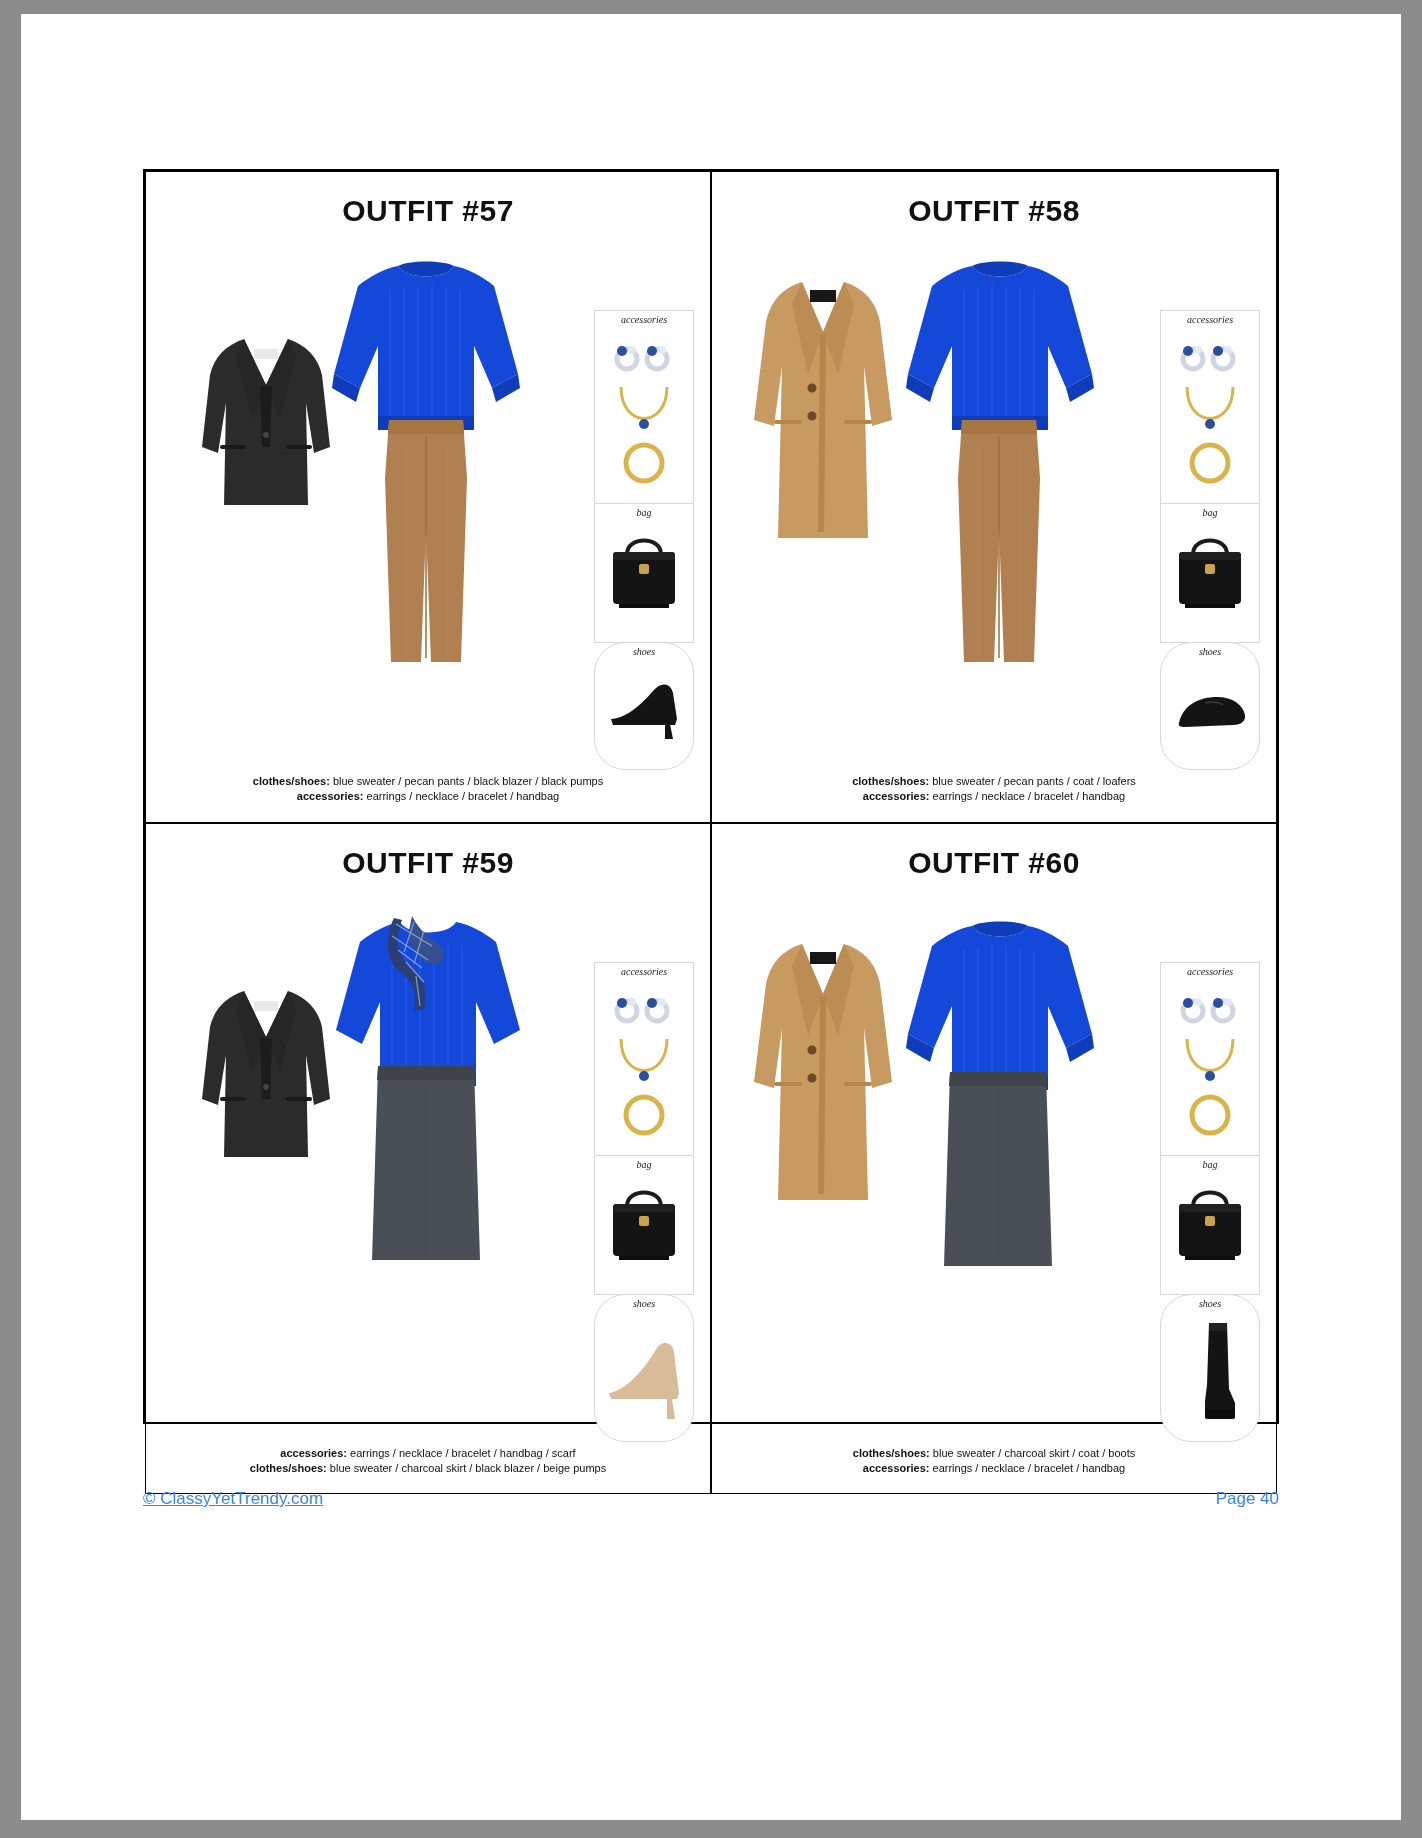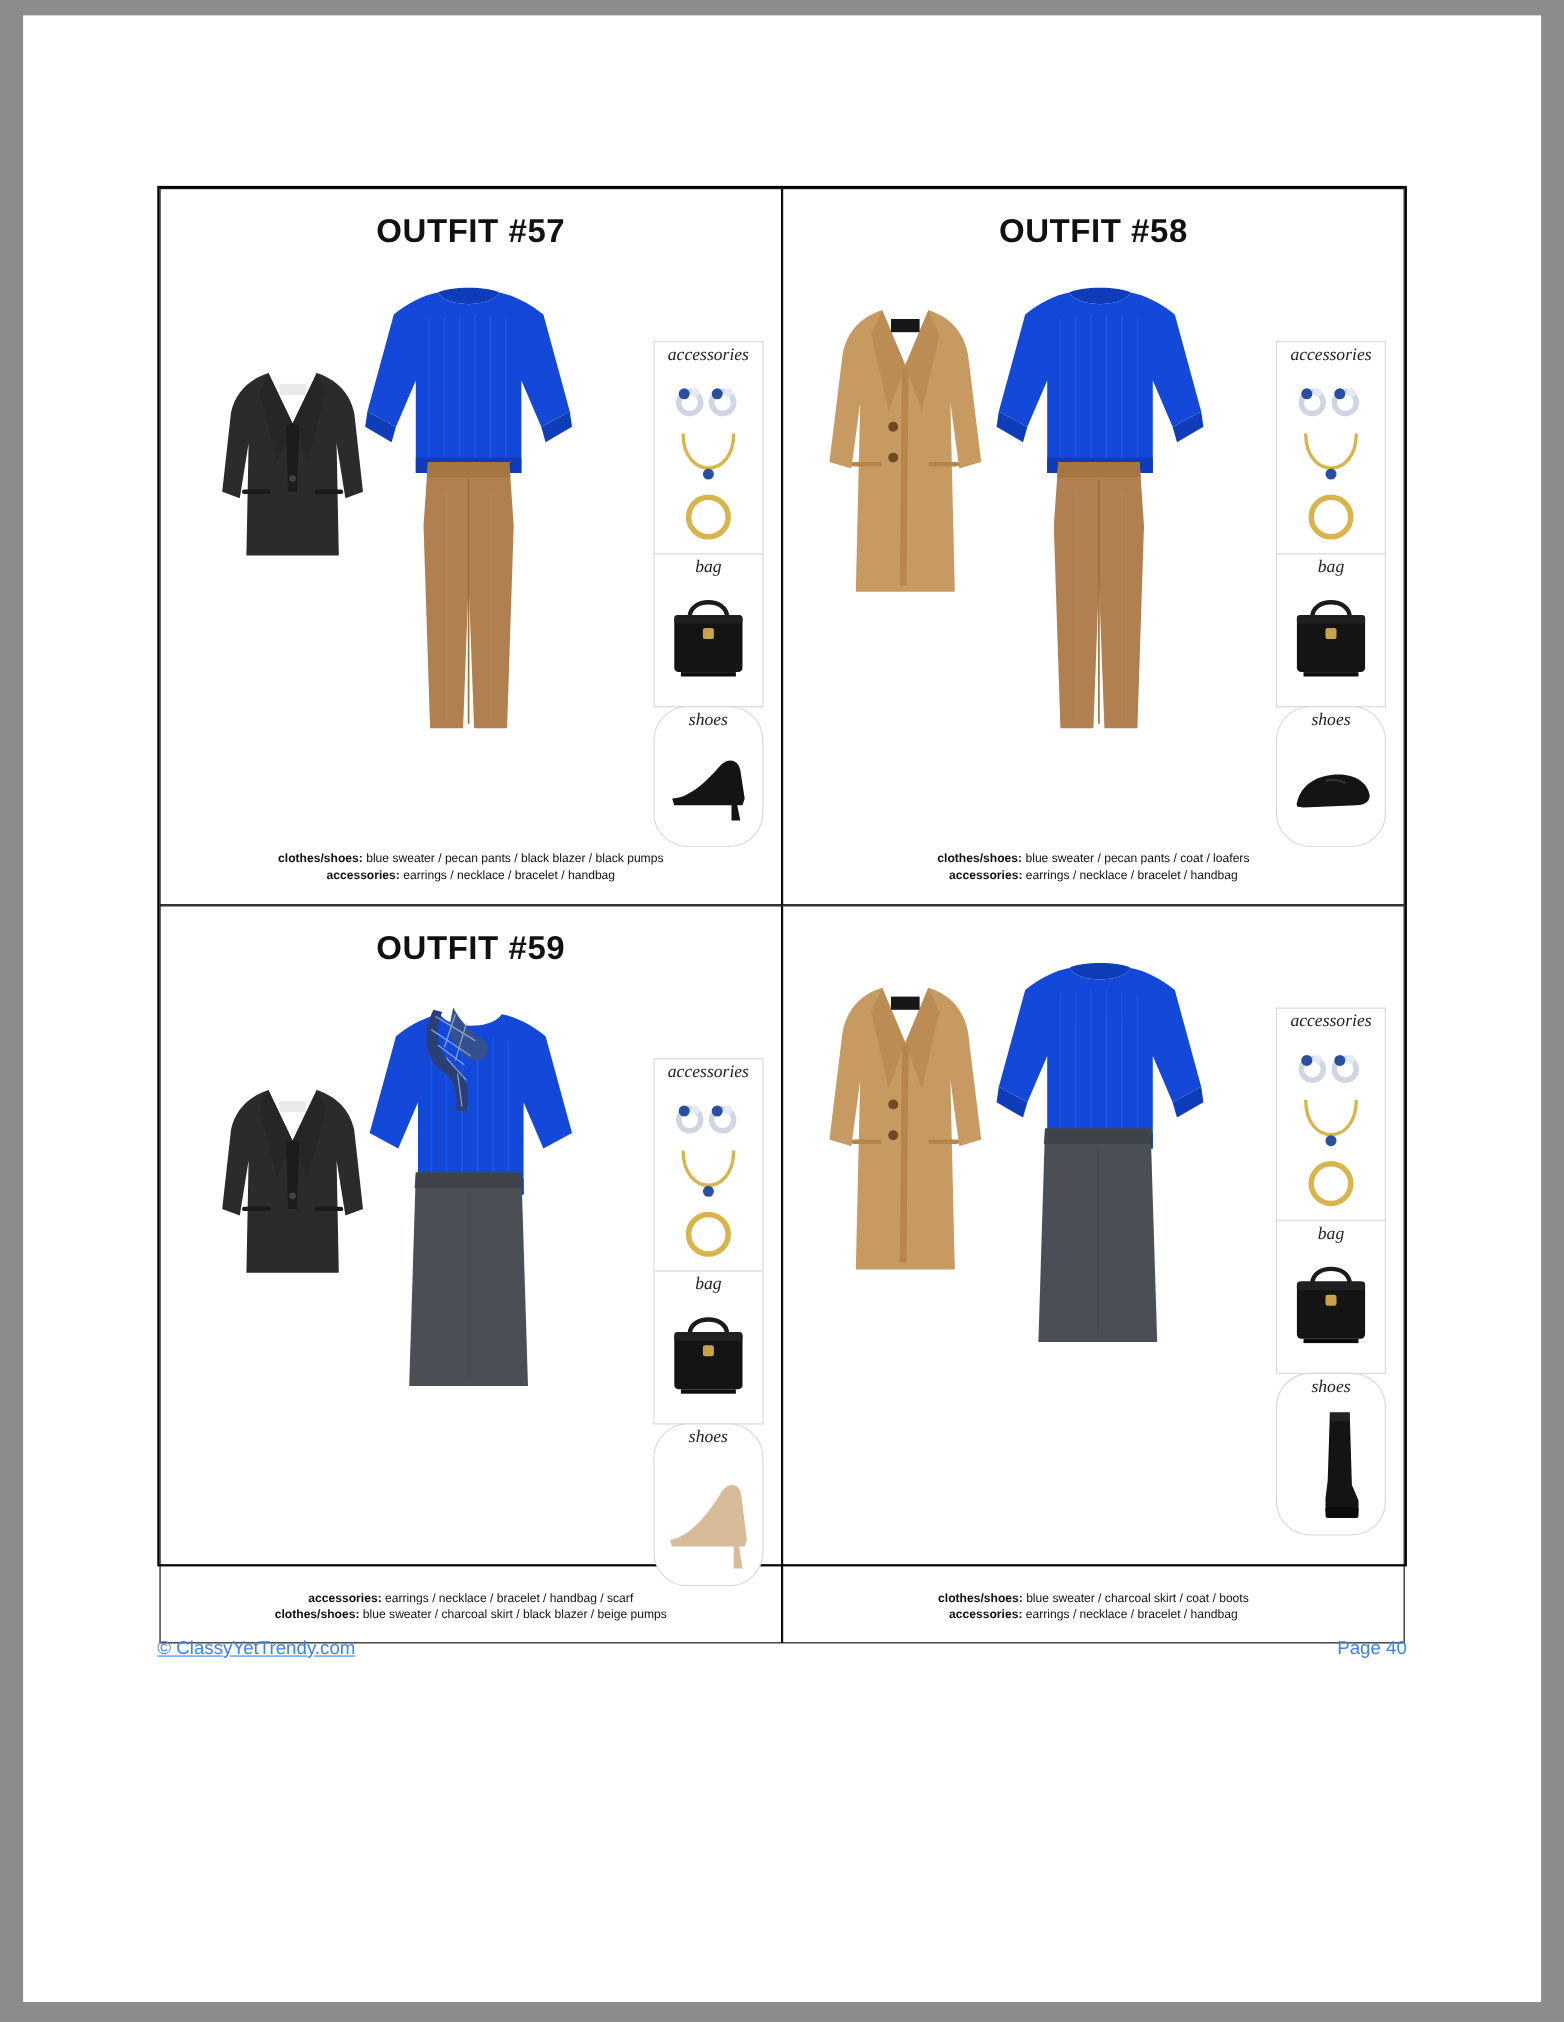--- a/index.html
+++ b/index.html
@@ -74,21 +74,21 @@
   }
   .acc-box {
     border: 1px solid #d8d8d8;
     box-sizing: border-box;
     position: relative;
     background: #fff;
   }
   .acc-label {
     font-family: "Liberation Serif", serif;
     font-style: italic;
-    font-size: 16px;
+    font-size: 10px;
     text-align: center;
     color: #222;
     padding-top: 3px;
   }
   .acc-1 { height: 194px; }
   .acc-2 { height: 140px; margin-top: -1px; }
   .acc-3 { height: 128px; margin-top: -1px; border-radius: 31px; }
   .cell.tall .acc-1 { height: 194px; }
   .cell.tall .acc-2 { height: 140px; }
   .cell.tall .acc-3 { height: 148px; }
@@ -412,20 +412,21 @@
 
       <div class="caption">
         <div><b>accessories:</b>
           <span>earrings / necklace / bracelet / handbag / scarf</span></div>
         <div><b>clothes/shoes:</b>
           <span>blue sweater / charcoal skirt / black blazer / beige pumps</span></div>
       </div>
     </div>
 
     <div class="cell tall">
+      <div class="outfit-title">OUTFIT #60</div>
       <div class="outfit-body">
         <div class="garments">
 
           <div class="item" style="left:26px; top:48px;">
             <svg width="150" height="280" viewBox="0 0 150 280">
               <path d="M54 12 C34 18 22 32 18 52 L6 150 L26 156 L34 96 L30 268 L120 268 L116 96 L124 156 L144 150 L132 52 C128 32 116 18 96 12 L75 62 Z" fill="#c79a62"></path>
               <path d="M54 12 L75 62 L60 104 L44 34 Z" fill="#bb8d55"></path>
               <path d="M96 12 L75 62 L90 104 L106 34 Z" fill="#bb8d55"></path>
               <path d="M72 64 L78 64 L76 262 L70 262 Z" fill="#b5854c"></path>
               <circle cx="64" cy="118" r="4.5" fill="#6b4a24"></circle>

